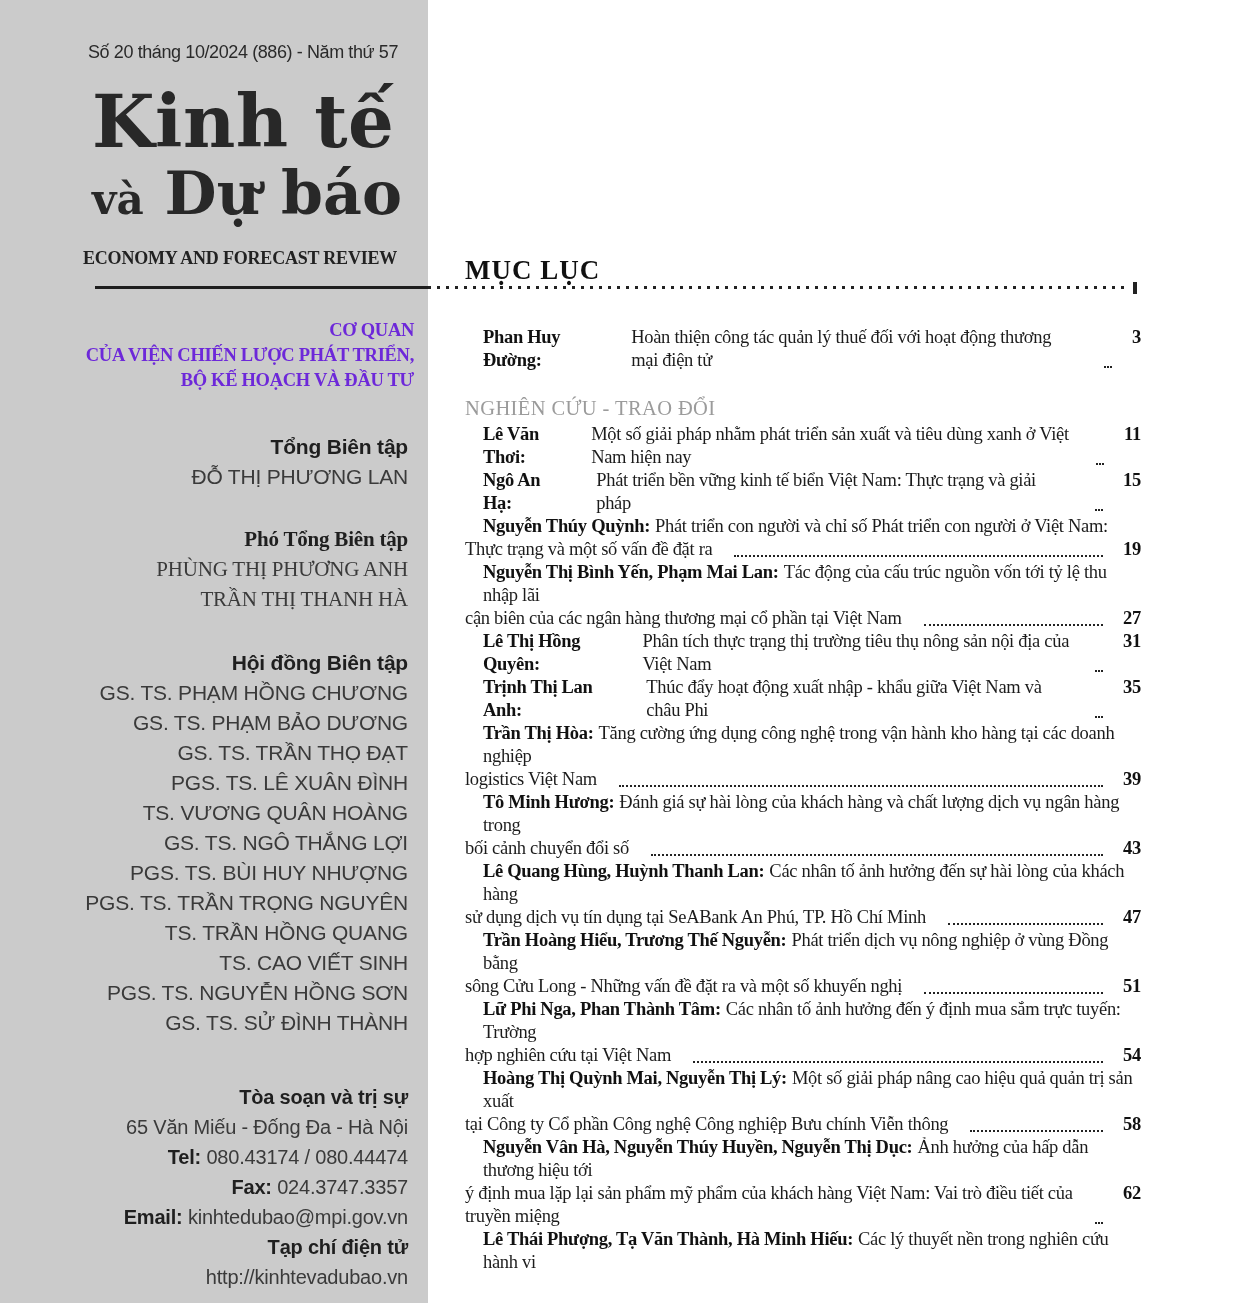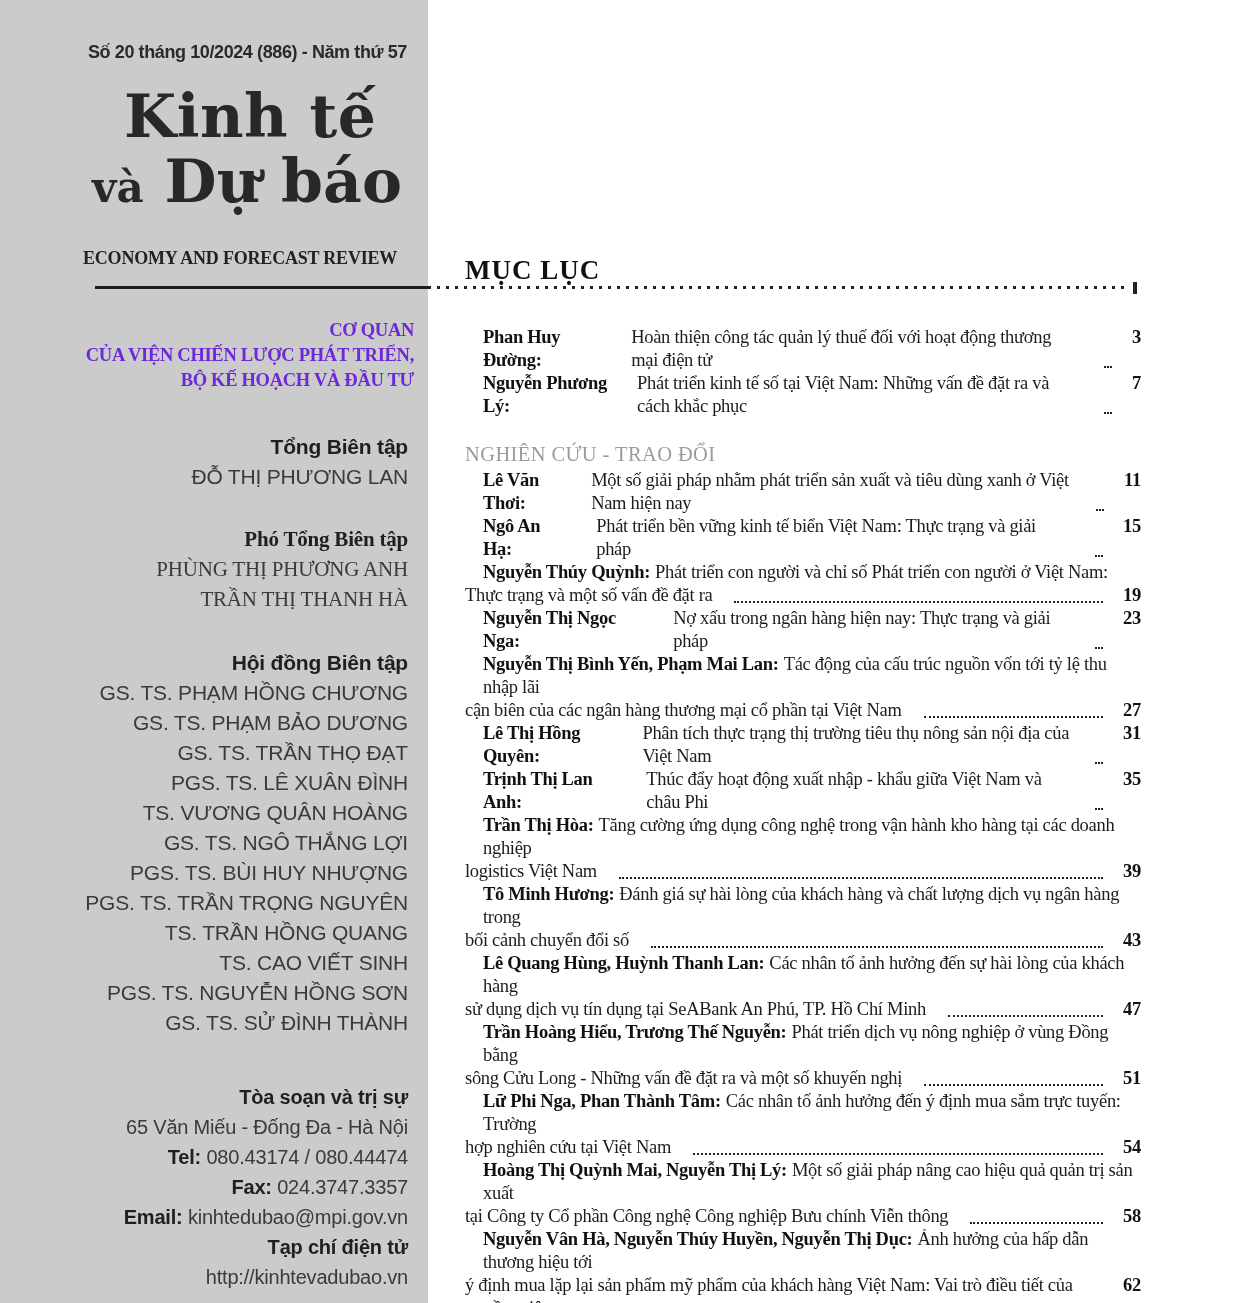--- a/index.html
+++ b/index.html
@@ -4,25 +4,25 @@
 <style>
   html,body { margin:0; padding:0; background:#fff; }
   .page {
     position:relative; width:1233px; height:1303px; background:#ffffff;
     overflow:hidden; font-family:"Liberation Serif", serif; color:#1c1c1c;
   }
   
   .sidebar { position:absolute; left:0; top:0; width:428px; height:1303px; background:#cbcbcb; }
   .issue-line {
     position:absolute; left:88px; top:42px; width:340px;
-    font-family:"Liberation Sans", sans-serif; font-weight:bold;
+    font-family:"Liberation Sans", sans-serif; font-weight:normal;
     font-size:18px; letter-spacing:-0.4px; color:#2a2a2a; white-space:nowrap;
   }
   .logo { position:absolute; left:92px; top:86px; font-family:"DejaVu Serif", serif; font-weight:bold; color:#282828; line-height:1; }
-  .logo-l1 { font-size:60px; letter-spacing:0.5px;margin-left:32px; }
+  .logo-l1 { font-size:72px; letter-spacing:0.5px; }
   .logo-l2 { font-size:60px; margin-top:5px; white-space:nowrap; }
   .logo-va { font-size:42px; }
   .tagline {
     position:absolute; left:83px; top:248px; font-weight:bold; font-size:18px;
     letter-spacing:-0.2px; color:#222; white-space:nowrap;
   }
   .agency {
     position:absolute; right:14px; top:318px; text-align:right;
     font-weight:bold; font-size:18.5px; line-height:25px; letter-spacing:-0.3px; color:#6d28d9; white-space:nowrap;
   }
@@ -137,28 +137,20 @@
   <main class="toc">
       <section class="toc-section">
         <div class="toc-entry">
           <div class="entry-line indent">
             <span class="authors">Phan Huy Đường:</span>
             <span>Hoàn thiện công tác quản lý thuế đối với hoạt động thương mại điện tử</span>
             <span class="leader"></span>
             <span class="pg">3</span>
           </div>
         </div>
-        <div class="toc-entry">
-          <div class="entry-line indent">
-            <span class="authors">Nguyễn Phương Lý:</span>
-            <span>Phát triển kinh tế số tại Việt Nam: Những vấn đề đặt ra và cách khắc phục</span>
-            <span class="leader"></span>
-            <span class="pg">7</span>
-          </div>
-        </div>
       </section>
       <section class="toc-section">
         <div class="toc-heading">NGHIÊN CỨU - TRAO ĐỔI</div>
         <div class="toc-entry">
           <div class="entry-line indent">
             <span class="authors">Lê Văn Thơi:</span>
             <span>Một số giải pháp nhằm phát triển sản xuất và tiêu dùng xanh ở Việt Nam hiện nay</span>
             <span class="leader"></span>
             <span class="pg">11</span>
           </div>
@@ -173,28 +165,20 @@
         </div>
         <div class="toc-entry">
           <div class="entry-text indent"><span class="authors">Nguyễn Thúy Quỳnh:</span><span>Phát triển con người và chỉ số Phát triển con người ở Việt Nam:</span></div>
           <div class="entry-line">
             <span>Thực trạng và một số vấn đề đặt ra</span>
             <span class="leader"></span>
             <span class="pg">19</span>
           </div>
         </div>
         <div class="toc-entry">
-          <div class="entry-line indent">
-            <span class="authors">Nguyễn Thị Ngọc Nga:</span>
-            <span>Nợ xấu trong ngân hàng hiện nay: Thực trạng và giải pháp</span>
-            <span class="leader"></span>
-            <span class="pg">23</span>
-          </div>
-        </div>
-        <div class="toc-entry">
           <div class="entry-text indent"><span class="authors">Nguyễn Thị Bình Yến, Phạm Mai Lan:</span><span>Tác động của cấu trúc nguồn vốn tới tỷ lệ thu nhập lãi</span></div>
           <div class="entry-line">
             <span>cận biên của các ngân hàng thương mại cổ phần tại Việt Nam</span>
             <span class="leader"></span>
             <span class="pg">27</span>
           </div>
         </div>
         <div class="toc-entry">
           <div class="entry-line indent">
             <span class="authors">Lê Thị Hồng Quyên:</span>

